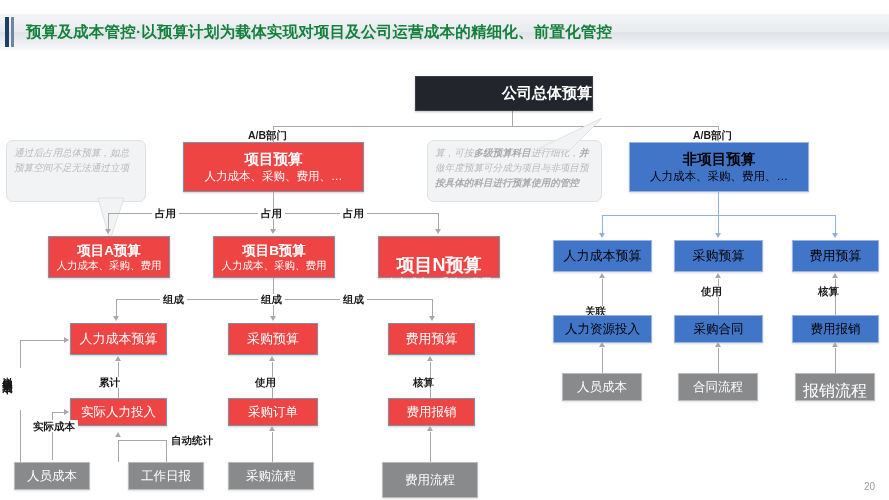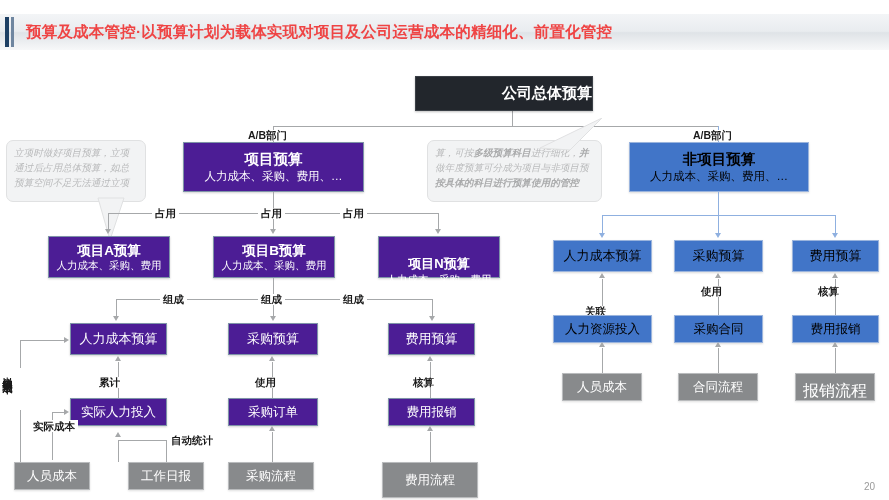--- a/index.html
+++ b/index.html
@@ -24,36 +24,36 @@
   .title-tick2{
     position:absolute;left:11px;top:3px;width:3px;height:30px;
     background:#6f86a0;
   }
   .title-bar{
     position:absolute;left:16px;top:3px;width:720px;height:30px;
     background:linear-gradient(180deg,#2f5377 0%,#224karton 0%,#23456a 45%,#1c3a5c 55%,#2b4f72 100%);
     display:flex;align-items:center;
   }
   .title-bar span{
-    color:#ef4444;font-size:15.5px;font-weight:bold;letter-spacing:.2px;
+    color:#15803d;font-size:15.5px;font-weight:bold;letter-spacing:.2px;
     padding-left:10px;white-space:nowrap;
   }
 
   
   .node{
     position:absolute;box-sizing:border-box;
     display:flex;flex-direction:column;align-items:center;justify-content:center;
     text-align:center;line-height:1.12;
   }
   .node .t1{font-weight:bold;}
   .node .t2{font-weight:normal;}
 
   .n-black{background:#22262c;border:1px solid #3a3f46;color:#fff;
            box-shadow:0 1px 2px rgba(0,0,0,.25);}
-  .n-navy {background:#4c1d95;border:1px solid #7e93a8;color:#fff;
+  .n-navy {background:#ef4444;border:1px solid #7e93a8;color:#fff;
            box-shadow:0 1px 2px rgba(0,0,0,.18);}
   .n-blue {background:#4175c8;border:1px solid #9ab4dd;color:#000000;
            box-shadow:0 1px 2px rgba(0,0,0,.15);}
   .n-gray {background:#888a8c;border:1px solid #b9bbbd;color:#fff;
            box-shadow:0 1px 2px rgba(0,0,0,.12);}
 
   
   .elabel{
     position:absolute;font-size:10.5px;font-weight:bold;color:#1a1a1a;
     background:#fff;padding:0 3px;white-space:nowrap;line-height:1;
@@ -123,21 +123,20 @@
     <div class="t1" style="font-size:14.5px;">项目预算</div>
     <div class="t2" style="font-size:11.5px;margin-top:3px;">人力成本、采购、费用、…</div>
   </div>
 
   <div class="node n-blue" style="left:629px;top:142px;width:180px;height:50px;">
     <div class="t1" style="font-size:14.5px;">非项目预算</div>
     <div class="t2" style="font-size:11.5px;margin-top:3px;">人力成本、采购、费用、…</div>
   </div>
 
   <div class="callout" style="left:6px;top:140px;width:140px;height:62px;">
-    <div>立项时做好项目预算，立项</div>
     <div>通过后占用总体预算，如总</div>
     <div>预算空间不足无法通过立项</div>
   </div>
 
   <svg style="position:absolute;left:96px;top:196px;width:80px;height:50px;">
     <polygon points="2,2 28,2 14,44" fill="#f2f3f4" stroke="#e0e1e2" stroke-width="1"></polygon>
   </svg>
 
   <div class="callout" style="left:427px;top:140px;width:175px;height:62px;">
     <div><span>算，可按</span><b>多级预算科目</b><span>进行细化，</span><b>并</b></div>
@@ -162,21 +161,21 @@
 
   <div class="node n-navy" style="left:48px;top:236px;width:122px;height:42px;">
     <div class="t1" style="font-size:13.5px;">项目A预算</div>
     <div class="t2" style="font-size:10.5px;margin-top:2px;">人力成本、采购、费用</div>
   </div>
   <div class="node n-navy" style="left:213px;top:236px;width:122px;height:42px;">
     <div class="t1" style="font-size:13.5px;">项目B预算</div>
     <div class="t2" style="font-size:10.5px;margin-top:2px;">人力成本、采购、费用</div>
   </div>
   <div class="node n-navy" style="left:378px;top:236px;width:122px;height:42px;">
-    <div class="t1" style="font-size:13px;margin-top:29px;">项目N预算</div>
+    <div class="t1" style="font-size:18px;margin-top:29px;">项目N预算</div>
     <div class="t2" style="font-size:10.5px;margin-top:2px;">人力成本、采购、费用</div>
   </div>
 
   <div class="ln" style="left:273px;top:278px;width:1.4px;height:22px;"></div>
   <div class="ln" style="left:116px;top:299px;width:317px;height:1.4px;"></div>
   <div class="ln" style="left:116px;top:299px;width:1.4px;height:18px;"></div>
   <div class="ln" style="left:273px;top:299px;width:1.4px;height:18px;"></div>
   <div class="ln" style="left:432px;top:299px;width:1.4px;height:18px;"></div>
   <div class="arw down" style="left:113px;top:316px;"></div>
   <div class="arw down" style="left:270px;top:316px;"></div>

